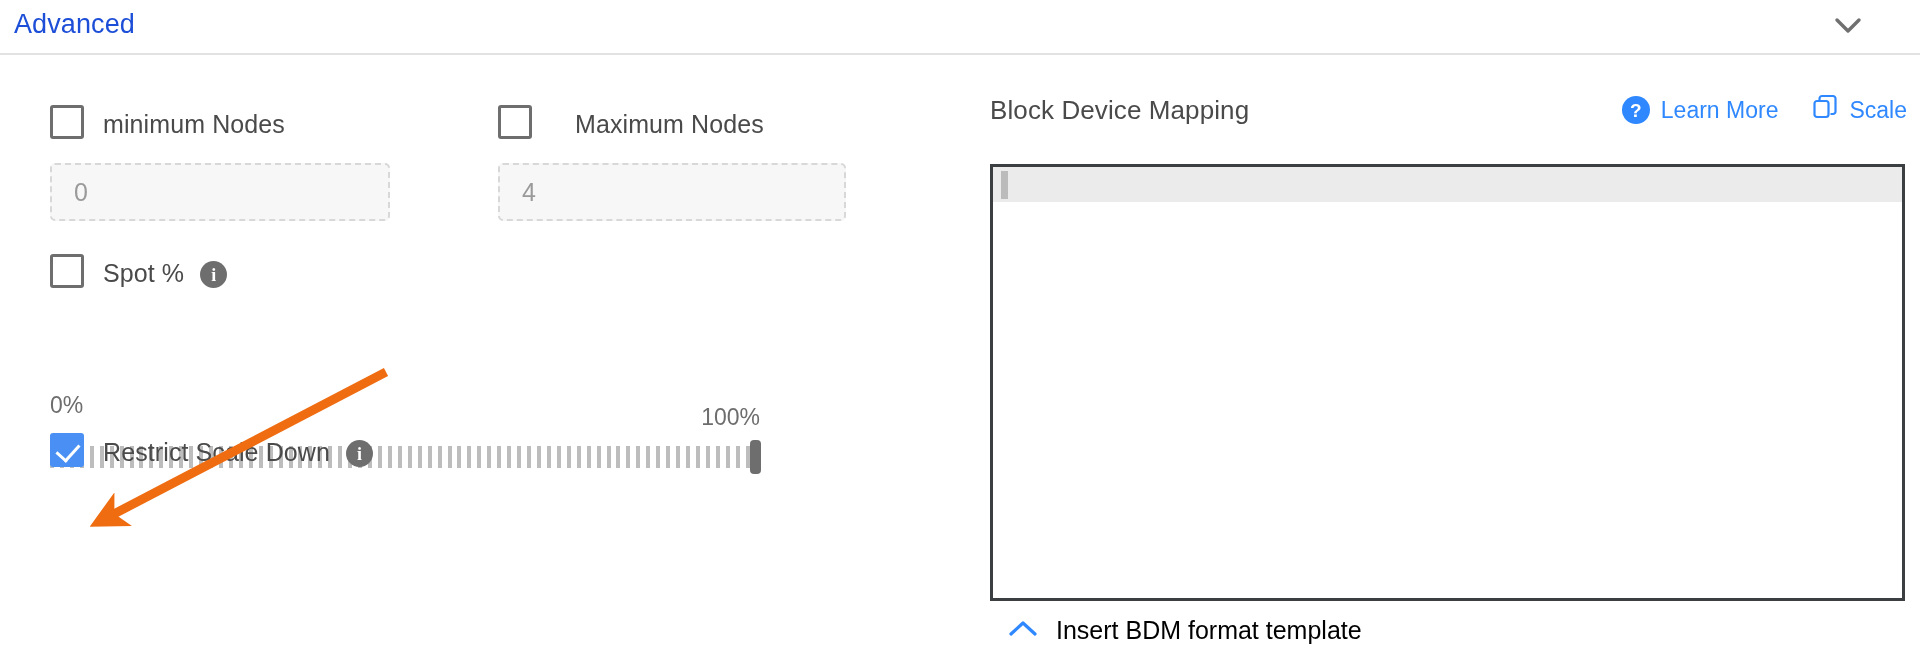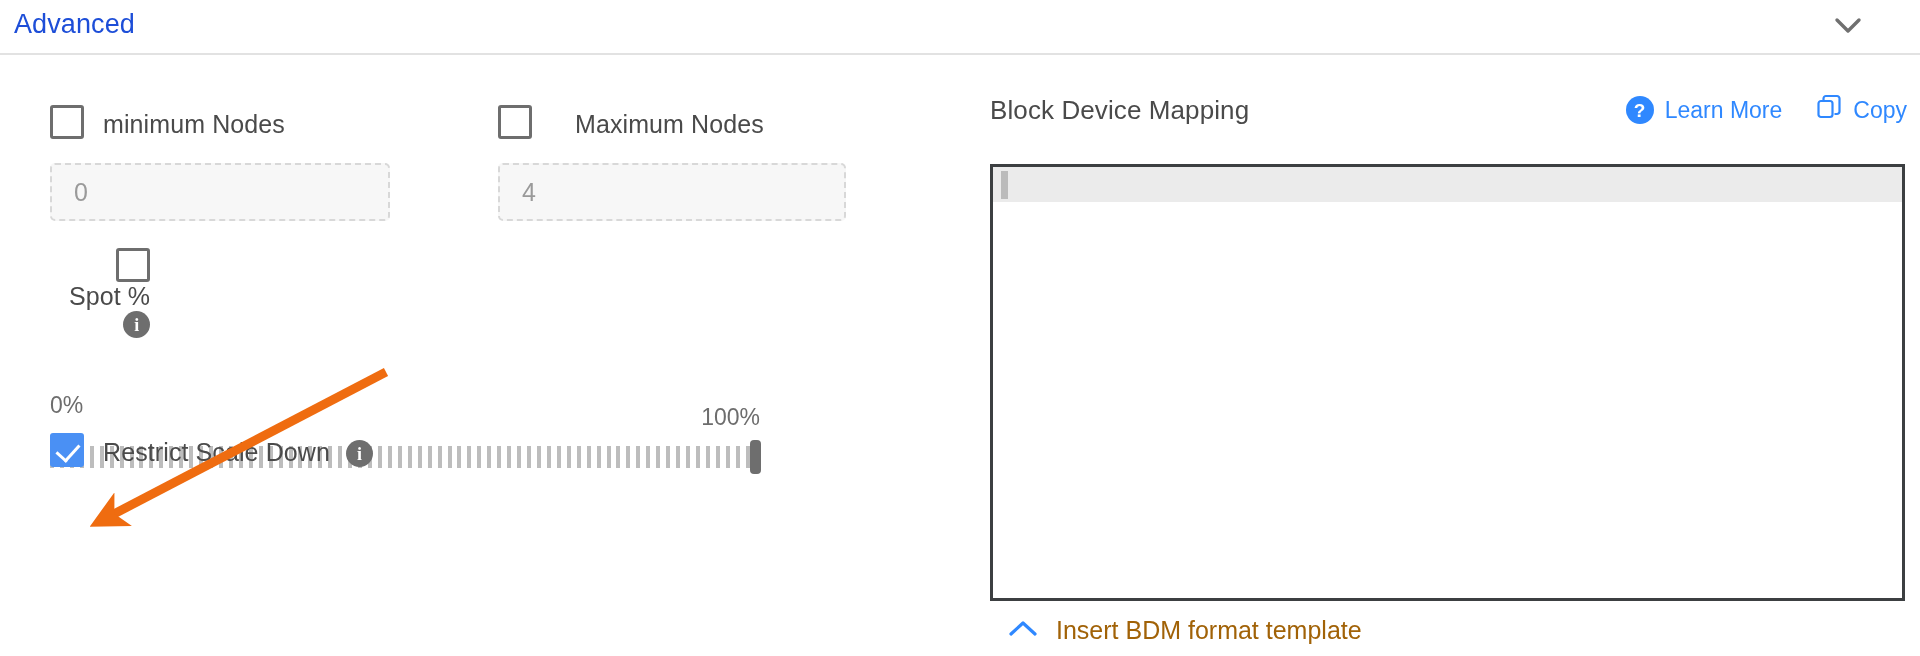--- a/index.html
+++ b/index.html
@@ -270,21 +270,21 @@
     padding: 4px 0 0 0;
   }
 
   .bdm-insert {
     position: absolute;
     left: 18px;
     top: 562px;
     display: flex;
     align-items: center;
     gap: 18px;
-    color: #a16207;
+    color: #000000;
     font-size: 25px;
     cursor: pointer;
     white-space: nowrap;
   }
 
   
   .annotation {
     position: absolute;
     left: 0;
     top: 0;
@@ -315,21 +315,21 @@
       <div class="cb-label">minimum Nodes</div>
     </div>
     <input class="num-input" style="left: 50px; top: 109px; width: 340px;" placeholder="0">
 
     <div class="cb-row" style="left:498px; top:51px;gap:24px;">
       <div class="checkbox"></div>
       <div class="cb-label">Maximum Nodes</div>
     </div>
     <input class="num-input" style="left: 498px; top: 109px; width: 348px;" placeholder="4">
 
-    <div class="cb-row" style="left:50px; top:194px;flex-direction:column;">
+    <div class="cb-row" style="left:50px; top:200px;">
       <div class="checkbox"></div>
       <div class="cb-label">Spot %</div>
       <div class="info-icon">i</div>
     </div>
 
     <div class="slider-wrap">
       <div class="slider-scale">
         <span class="scale-min">0%</span>
         <span class="scale-max">100%</span>
       </div>
@@ -429,21 +429,21 @@
         <span class="help-badge">?</span>
         <span>Learn More</span>
       </a>
       <a class="action-link">
         <span>
           <svg width="26" height="26" viewBox="0 0 26 26" aria-hidden="true">
             <rect x="2.5" y="7" width="14" height="16" rx="2.5" fill="none" stroke="#2f88ff" stroke-width="2.2"></rect>
             <path d="M7.5 7 V4.5 a2.5 2.5 0 0 1 2.5 -2.5 h11 a2.5 2.5 0 0 1 2.5 2.5 v13 a2.5 2.5 0 0 1 -2.5 2.5 h-2.5" fill="none" stroke="#2f88ff" stroke-width="2.2" stroke-linejoin="round"></path>
           </svg>
         </span>
-        <span>Copy</span>
+        <span>Scale</span>
       </a>
     </div>
 
     <div class="editor">
       <div class="editor-firstline"></div>
       <div class="editor-caret"></div>
       <textarea class="editor-area" spellcheck="false" style=""></textarea>
     </div>
 
     <div class="bdm-insert">

